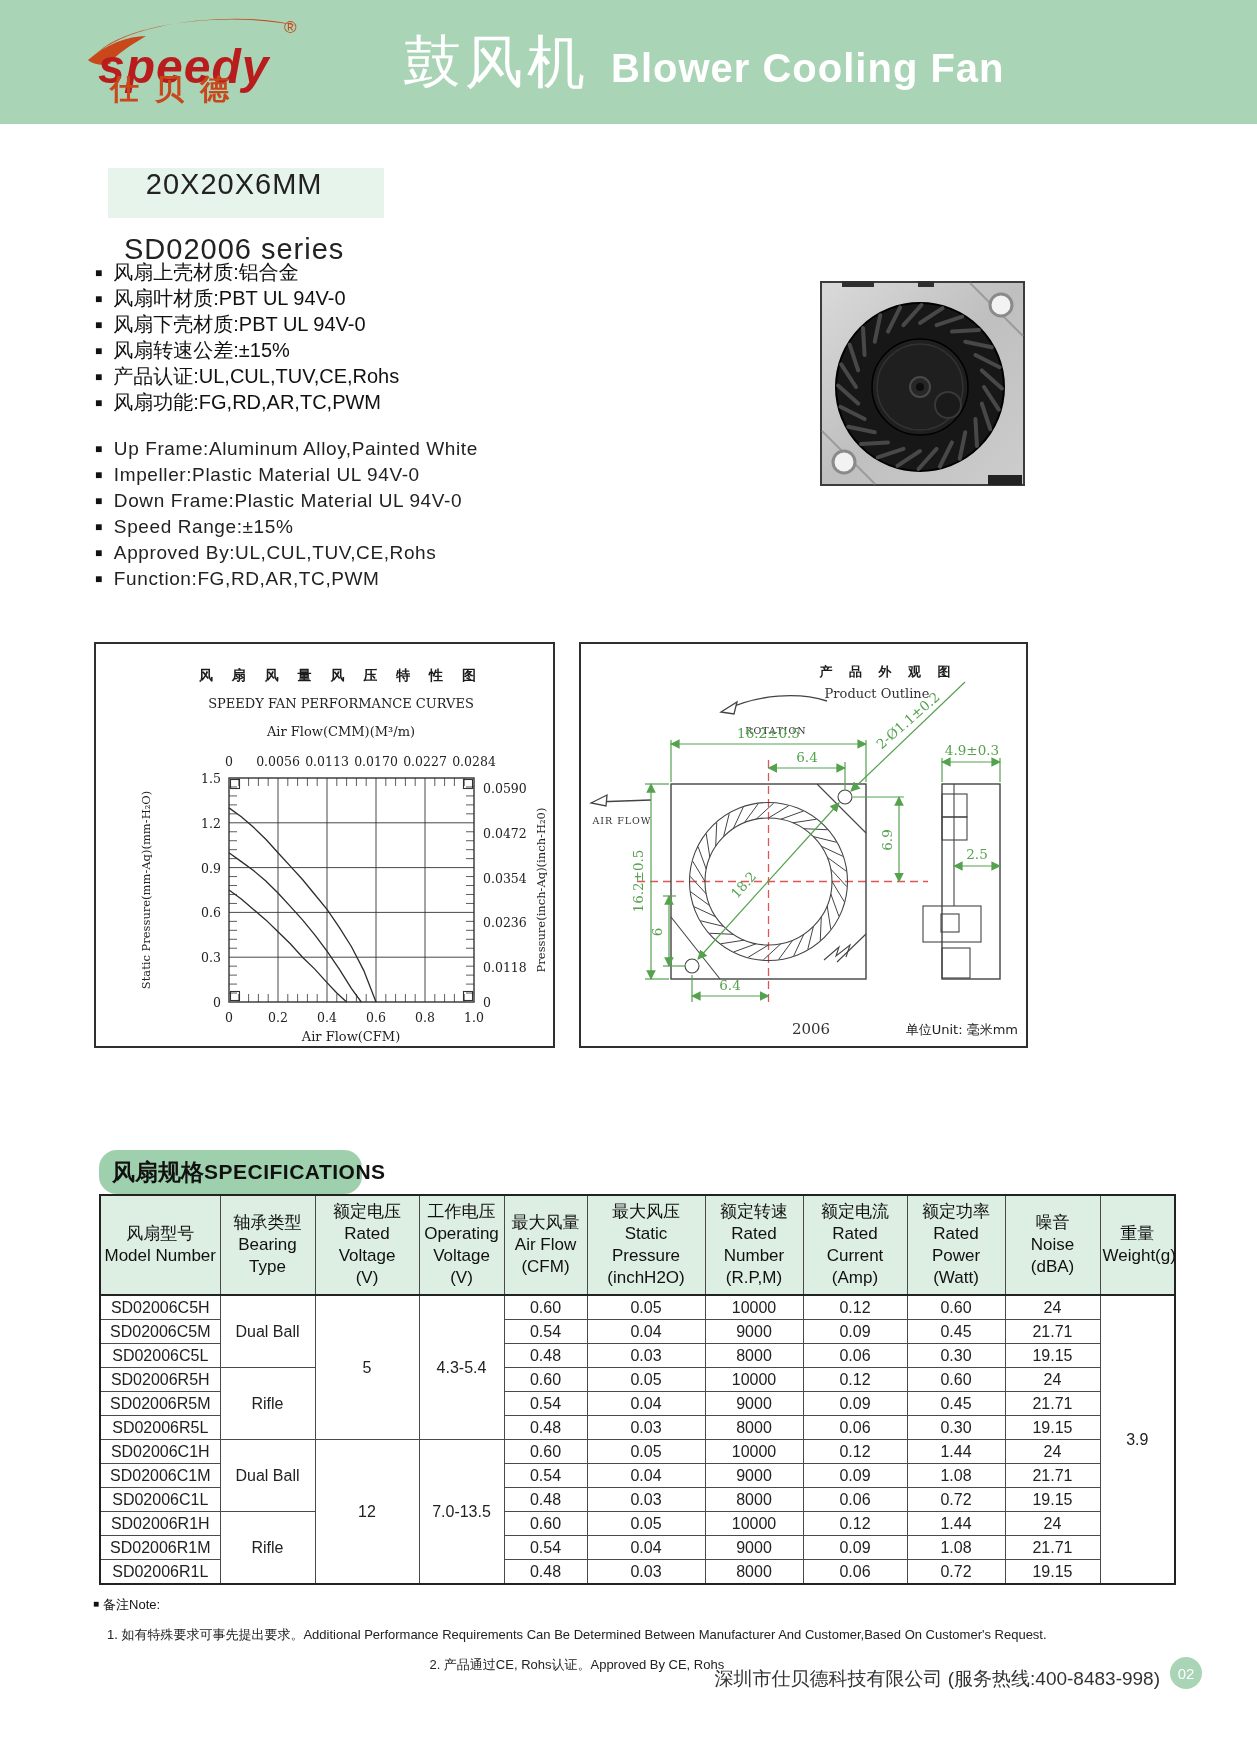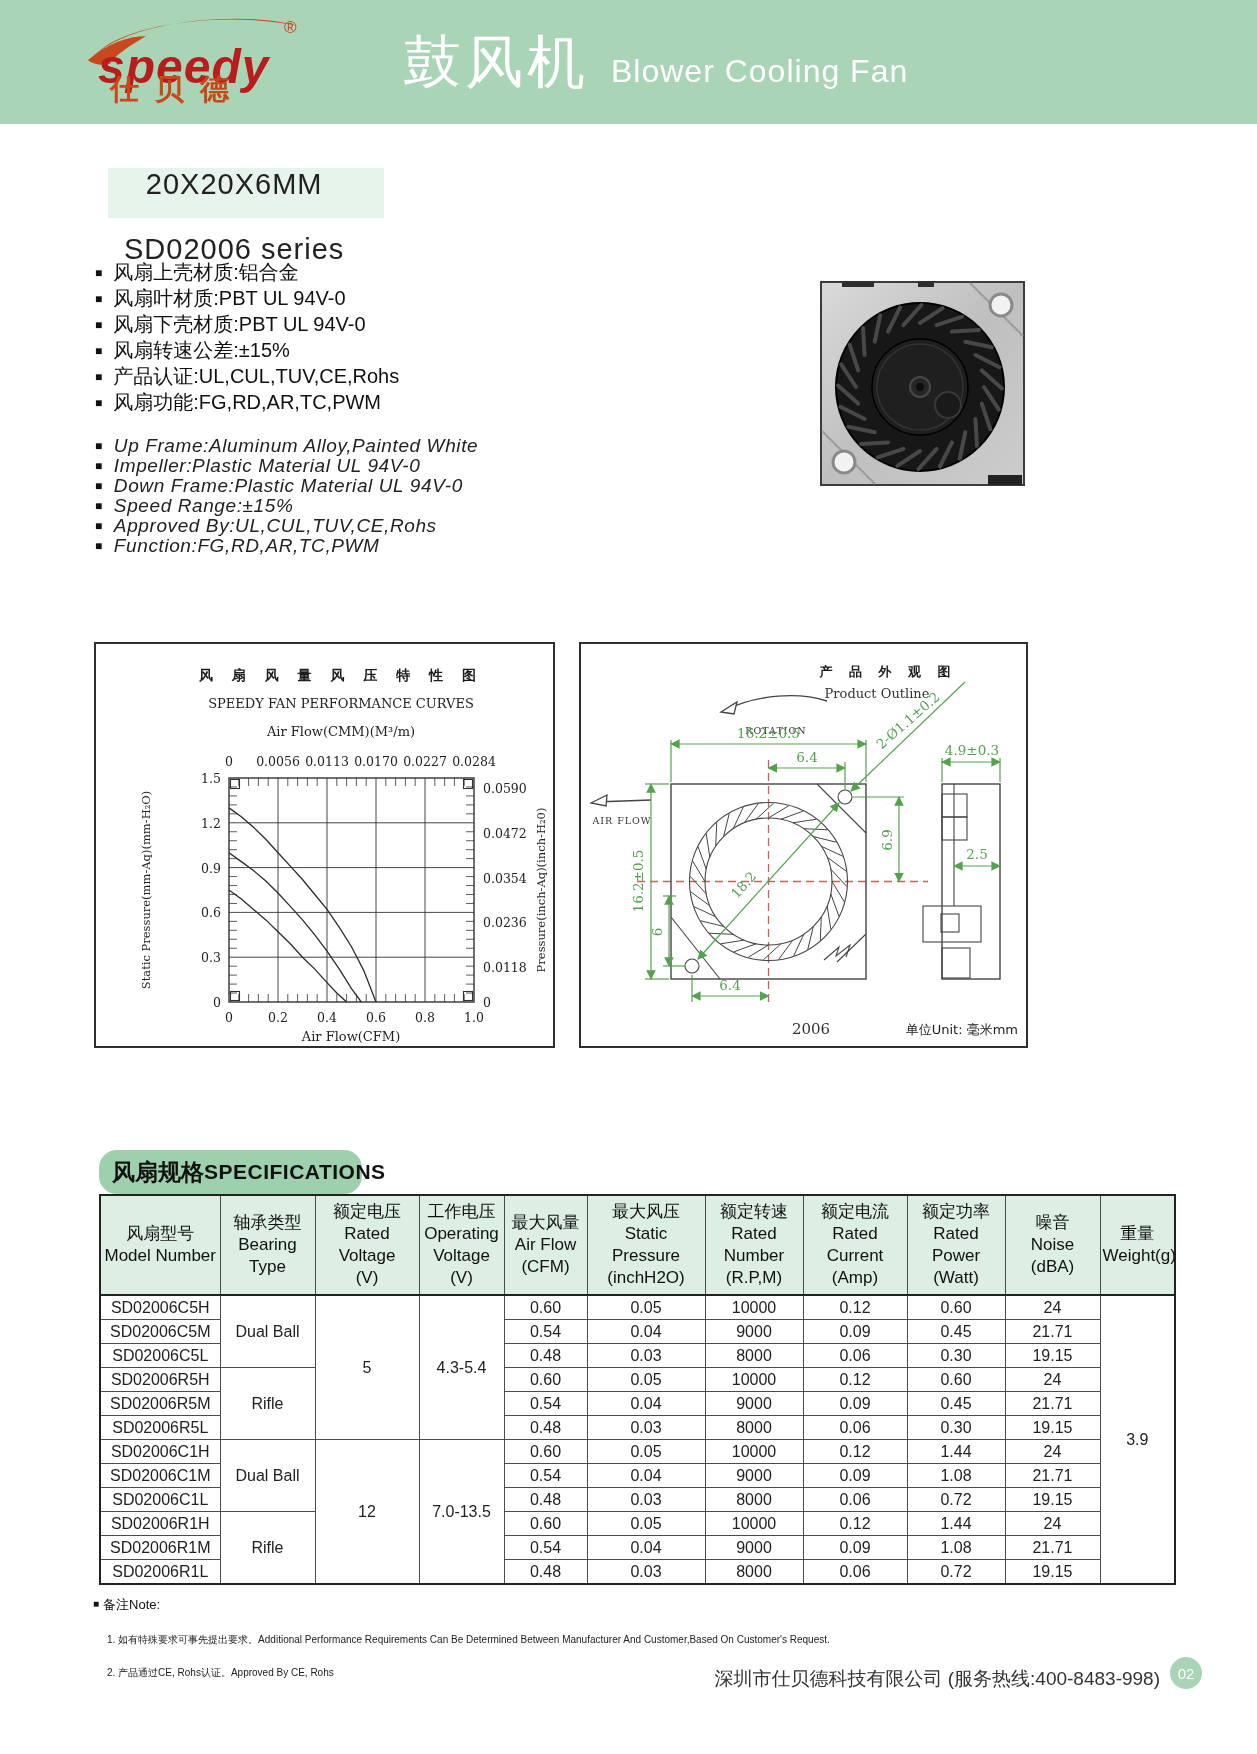--- a/index.html
+++ b/index.html
@@ -12,33 +12,33 @@
   .logo-swoosh{position:absolute;left:-12px;top:2px;}
   .logo-word{position:absolute;left:10px;top:31px;font-style:italic;font-weight:700;
              font-size:48px;color:#b91c1c;letter-spacing:1px;}
   .logo-reg{position:absolute;left:196px;top:10px;font-size:17px;font-weight:400;
             font-style:normal;color:#c8481c;}
   .logo-cn{position:absolute;left:22px;top:62px;font-size:29px;font-weight:700;color:#c8481c;
            letter-spacing:16px;white-space:nowrap;}
   .band-title{position:absolute;left:403px;top:0;height:124px;display:flex;align-items:baseline;
               gap:22px;color:#ffffff;white-space:nowrap;}
   .band-title .cn{font-size:58px;line-height:124px;letter-spacing:4px;font-weight:400;}
-  .band-title .en{font-size:32px;font-weight:400;letter-spacing:1px;}
+  .band-title .en{font-size:40px;font-weight:700;letter-spacing:1px;}
 
   
   .model-heading{position:absolute;left:108px;top:168px;background:#e7f4ec;height:50px;
                  display:flex;align-items:center;gap:32px;padding:0 40px 0 16px;
                  font-size:29px;color:#222;letter-spacing:1px;white-space:nowrap;flex-direction:column;}
 
   
   ul.features{list-style:none;margin:0;padding:0;position:absolute;left:95px;}
   #features-cn{top:260px;}
   #features-cn li{line-height:25px;font-size:20px;color:#111;white-space:nowrap;}
   #features-en{top:436px;}
-  #features-en li{line-height:20px;font-size:19px;color:#222;letter-spacing:0.6px;white-space:nowrap;font-style:italic;}
+  #features-en li{line-height:26px;font-size:19px;color:#222;letter-spacing:0.6px;white-space:nowrap;}
   .sq{font-size:12px;margin-right:11px;vertical-align:2px;color:#111;}
 
   
   .photo{position:absolute;left:820px;top:281px;width:205px;height:205px;}
 
   
   .frame-box{position:absolute;border:2px solid #2f2f2f;background:#fff;}
   #chart-box{left:94px;top:642px;width:429px;height:402px;padding-left:28px;}
   #outline-box{left:579px;top:642px;width:445px;height:402px;}
 
@@ -70,21 +70,21 @@
   #spec-table th,#spec-table td{border:1px solid #4a4a4a;text-align:center;}
   #spec-table thead th{background:#ddeee3;padding:5px 2px;border-bottom:2px solid #222;}
   .thl{line-height:22px;font-size:17px;font-weight:400;color:#111;}
   #spec-table td{height:23px;font-size:16px;color:#222;padding:0 2px;}
   td.c-model{text-align:left;padding-left:10px;}
 
   
   .notes{position:absolute;left:93px;top:1596px;}
   .notes-head{font-size:13px;color:#111;}
   .notes-head .sq{font-size:10px;margin-right:4px;}
-  .note-item{font-size:10px;color:#222;margin-left:14px;margin-top:19px;white-space:nowrap;}
+  .note-item{font-size:13px;color:#222;margin-left:14px;margin-top:12px;white-space:nowrap;text-align:center;}
   .company{position:absolute;top:1666px;right:97px;font-size:19px;color:#333;white-space:nowrap;}
   .page-badge{position:absolute;left:1170px;top:1657px;width:32px;height:32px;border-radius:50%;
               background:#a9d4b6;color:#fff;font-size:15px;display:flex;align-items:center;
               justify-content:center;}
 </style>
 </head>
 <body>
 
 <div class="page">
 

